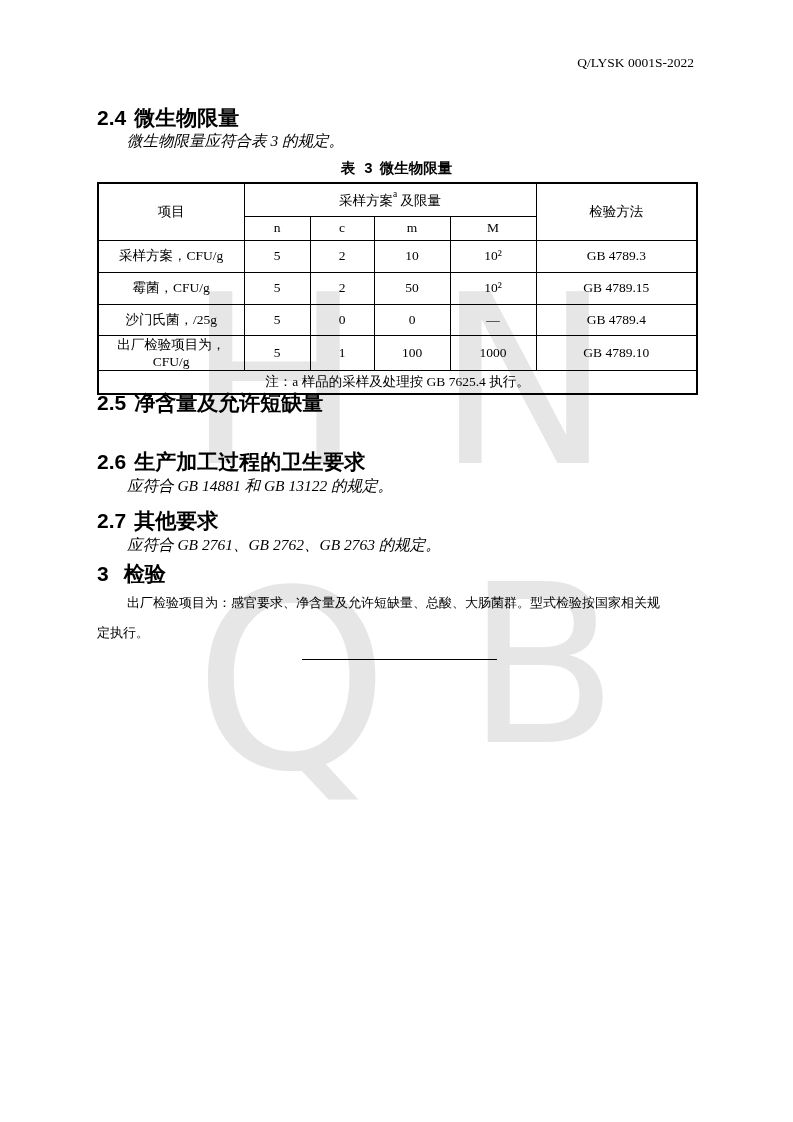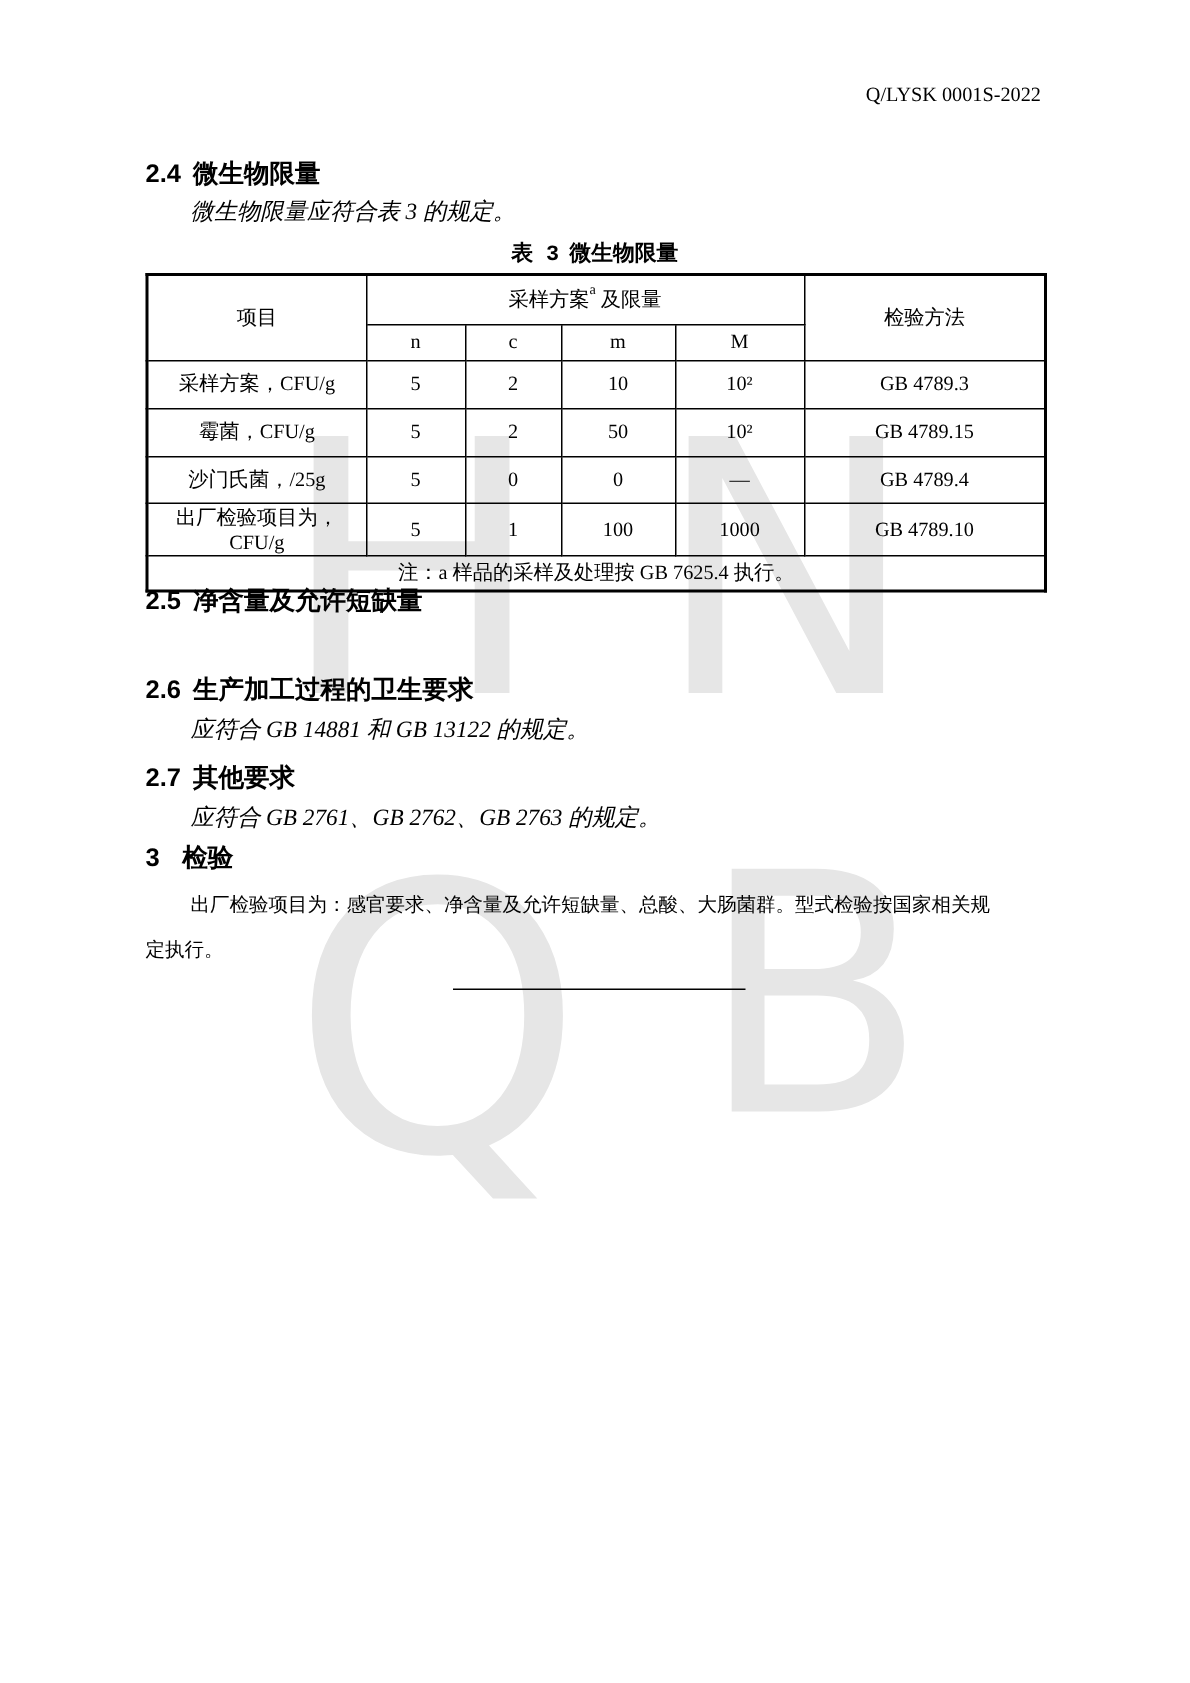--- a/index.html
+++ b/index.html
@@ -29,21 +29,21 @@
   .abs{position:absolute;}
   .header-ref{
     top:55px;right:99px;
     font-size:13.5px;
     font-family:"Liberation Serif","DejaVu Serif",serif;
   }
   .heading{
     left:97px;
     font-family:"Liberation Sans","DejaVu Sans",sans-serif;
     font-weight:bold;
-    font-size:17px;
+    font-size:21px;
     white-space:nowrap;
   }
   .heading .num{margin-right:8px;}
   .heading .num-wide{margin-right:15px;}
   .body-line{
     left:127px;
     font-size:15.5px;
     white-space:nowrap;
     font-style:italic;
   }

